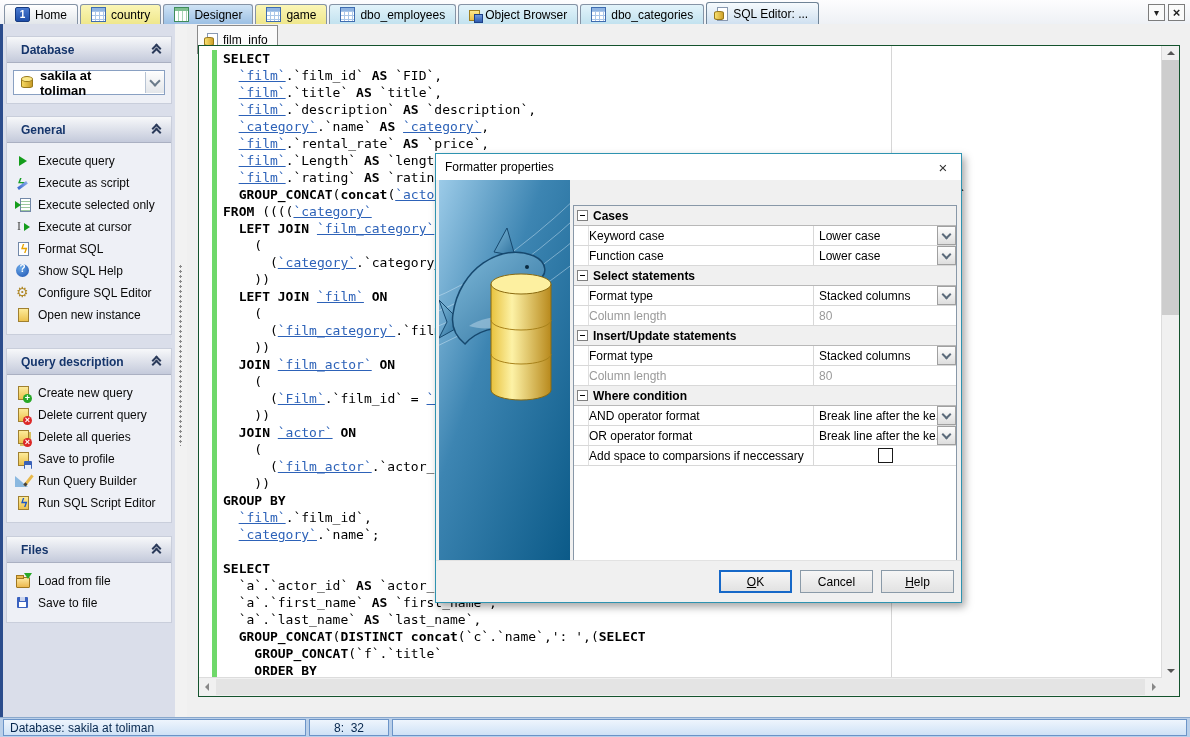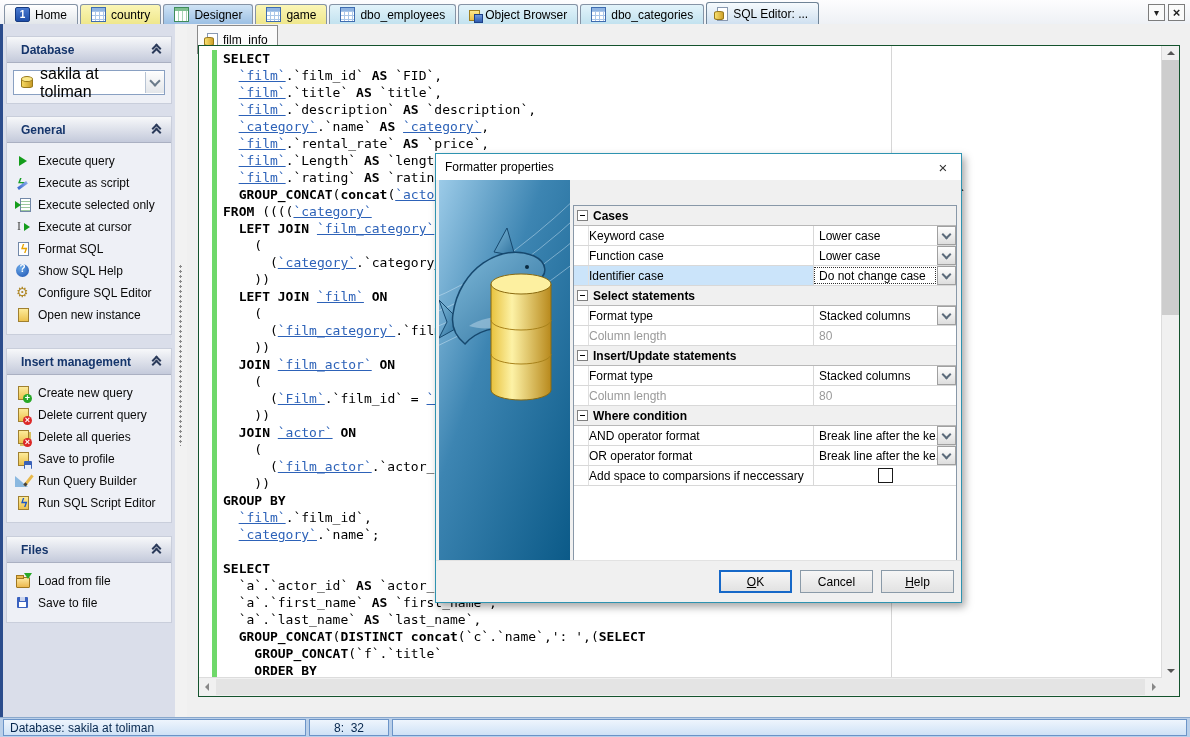--- a/index.html
+++ b/index.html
@@ -29,21 +29,21 @@
   
   .leftedge{position:absolute;left:0;top:24px;width:3px;bottom:0;background:#2b4c8c}
   
   .sidebar{position:absolute;left:3px;top:24px;width:172px;bottom:20px;background:#dadeea;overflow:hidden}
   .panel{margin:0 3px;background:#eef0f6;border:1px solid #c9cedb}
   .panel-hd{height:25px;background:linear-gradient(#f7f8fa,#c4cadb);border-bottom:1px solid #aab0c2;display:flex;align-items:center;padding:0 10px 0 14px;font-size:12px;font-weight:bold;color:#15356b}
   .chev{margin-left:auto;width:9px;height:9px;position:relative}
   .chev::before,.chev::after{content:"";position:absolute;left:1px;width:5px;height:5px;border-left:2px solid #2a3a5a;border-top:2px solid #2a3a5a;transform:rotate(45deg)}
   .chev::before{top:0}.chev::after{top:4px}
   .combo{margin:7px 6px 8px 6px;height:23px;background:#fff;border:1px solid #89a0c2;display:flex;align-items:center;padding-left:5px;gap:5px}
-  .combo-text{font-size:16px;font-weight:normal;color:#000;flex:1}
+  .combo-text{font-size:13px;font-weight:bold;color:#000;flex:1}
   .combo-btn{width:18px;height:21px;margin:0;border-left:1px solid #b8c4d4;background:linear-gradient(#fdfdfd,#e3e6ea);display:flex;align-items:center;justify-content:center}
   .cbx-chev{width:6px;height:6px;border-right:2px solid #6a7a8a;border-bottom:2px solid #6a7a8a;transform:rotate(45deg);margin-top:-3px}
   .items{padding:7px 0 8px 0}
   .sitem{height:22px;display:flex;align-items:center;gap:7px;padding-left:8px;font-size:12px;color:#0a0a0a;cursor:default;white-space:nowrap}
   
   .ic{position:relative;display:inline-block;width:16px;height:16px;flex:none}
   .ic i{position:absolute;font-style:normal;line-height:1}
   .tri-g{left:4px;top:3px;width:0;height:0;border-left:8px solid #149d1c;border-top:5px solid transparent;border-bottom:5px solid transparent}
   .tri-sm{width:0;height:0;border-left:6px solid #149d1c;border-top:4px solid transparent;border-bottom:4px solid transparent;left:0;top:4px}
   .tri-sm.rt{left:auto;right:1px}
@@ -259,21 +259,21 @@
           <div class="sitem">
             <span class="ic">
               <i class="pg y2"></i>
             </span>
             <span>Open new instance</span>
           </div>
         </div>
     </div>
     <div class="panel" style="margin-top:13px">
       <div class="panel-hd">
-        <span>Insert management</span>
+        <span>Query description</span>
         <span class="chev"></span>
       </div>
       <div class="items" id="panel-items-2">
           <div class="sitem">
             <span class="ic">
               <i class="pg y2"></i>
               <i class="badge plus">+</i>
             </span>
             <span>Create new query</span>
           </div>
@@ -425,26 +425,20 @@
           <span class="pg-label">Keyword case</span>
           <span class="pg-val">Lower case</span>
           <span class="pg-btn"></span>
         </div>
         <div class="pg-row">
           <span class="pg-ind"></span>
           <span class="pg-label">Function case</span>
           <span class="pg-val">Lower case</span>
           <span class="pg-btn"></span>
         </div>
-        <div class="pg-row sel">
-          <span class="pg-ind"></span>
-          <span class="pg-label">Identifier case</span>
-          <span class="pg-val">Do not change case</span>
-          <span class="pg-btn"></span>
-        </div>
         <div class="pg-sec">
           <span class="pg-box"></span>
           <span>Select statements</span>
         </div>
         <div class="pg-row">
           <span class="pg-ind"></span>
           <span class="pg-label">Format type</span>
           <span class="pg-val">Stacked columns</span>
           <span class="pg-btn"></span>
         </div>

